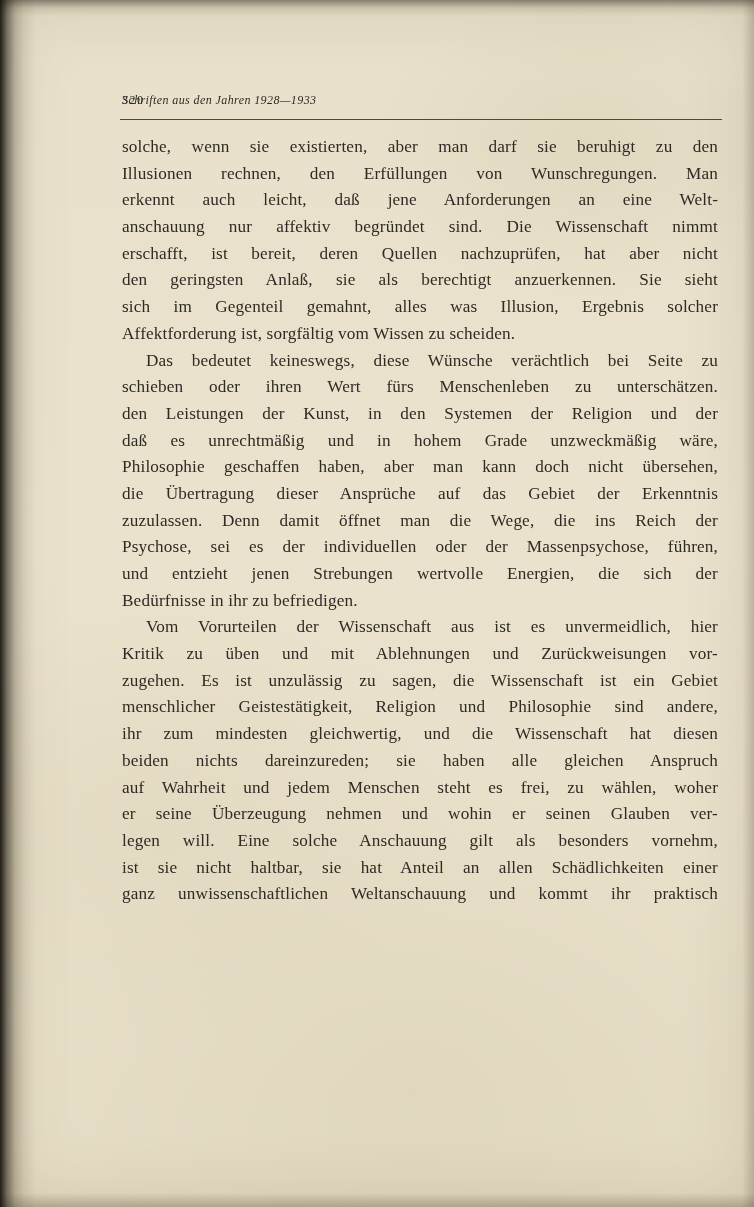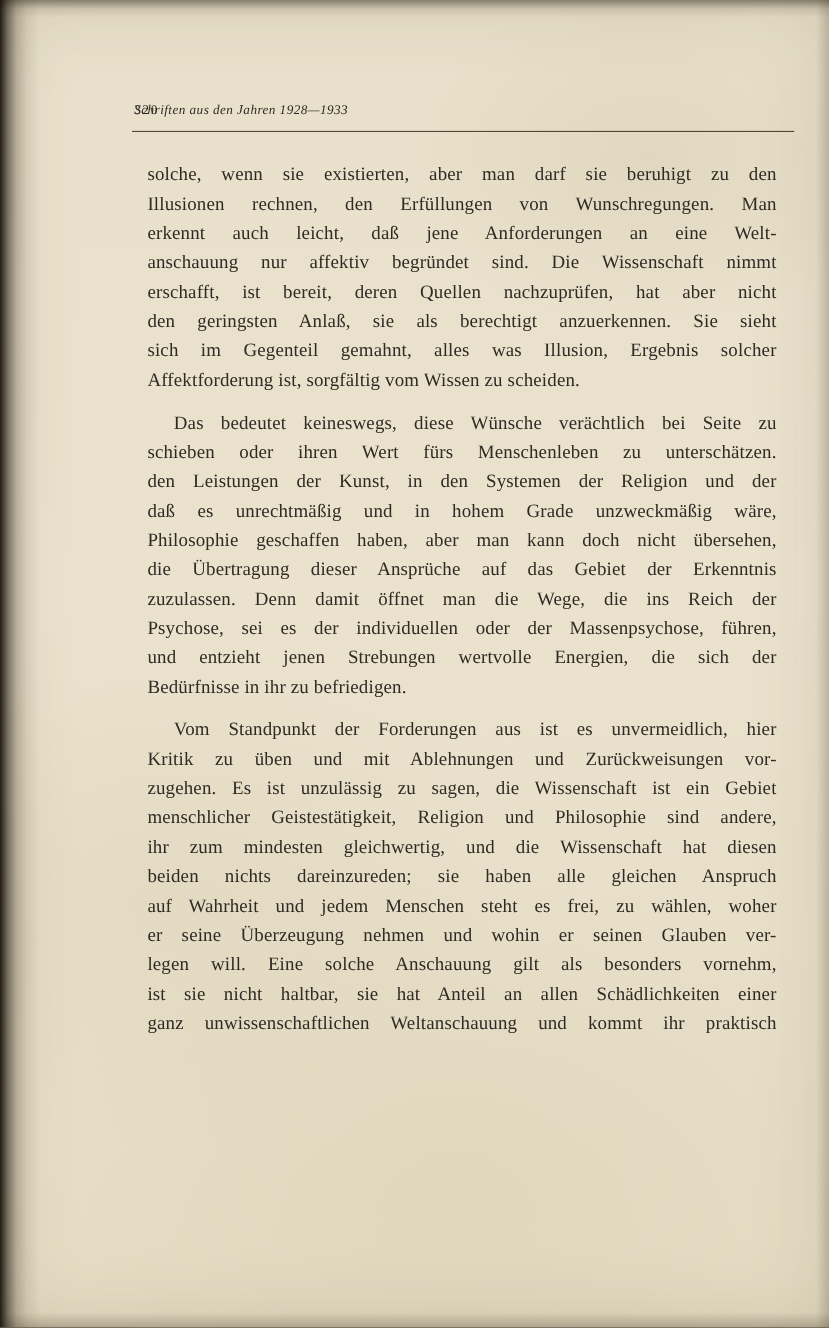--- a/index.html
+++ b/index.html
@@ -73,21 +73,21 @@
   }
 
   .text-block {
     position: absolute;
     left: 122px;
     top: 134px;
     width: 596px;
     font-size: 17.2px;
     letter-spacing: 0.15px;
   }
-  .para { margin: 12px; padding: 0; }
+  .para { margin: 0; padding: 0; }
   .line {
     height: 26.7px;
     line-height: 26.7px;
     overflow: hidden;
     text-align: justify;
     text-align-last: justify;
     white-space: normal;
   }
   .line.end {
     text-align-last: left;
@@ -132,21 +132,21 @@
       <div class="line">daß es unrechtmäßig und in hohem Grade unzweckmäßig wäre,</div>
       <div class="line">Philosophie geschaffen haben, aber man kann doch nicht übersehen,</div>
       <div class="line">die Übertragung dieser Ansprüche auf das Gebiet der Erkenntnis</div>
       <div class="line">zuzulassen. Denn damit öffnet man die Wege, die ins Reich der</div>
       <div class="line">Psychose, sei es der individuellen oder der Massenpsychose, führen,</div>
       <div class="line">und entzieht jenen Strebungen wertvolle Energien, die sich der</div>
       <div class="line end">Bedürfnisse in ihr zu befriedigen.</div>
     </div>
 
     <div class="para">
-      <div class="line indent">Vom Standpunkt der Forderungen aus ist es unvermeidlich, hier</div>
+      <div class="line indent">Vom Vorurteilen der Wissenschaft aus ist es unvermeidlich, hier</div>
       <div class="line">Kritik zu üben und mit Ablehnungen und Zurückweisungen vor-</div>
       <div class="line">zugehen. Es ist unzulässig zu sagen, die Wissenschaft ist ein Gebiet</div>
       <div class="line">menschlicher Geistestätigkeit, Religion und Philosophie sind andere,</div>
       <div class="line">ihr zum mindesten gleichwertig, und die Wissenschaft hat diesen</div>
       <div class="line">beiden nichts dareinzureden; sie haben alle gleichen Anspruch</div>
       <div class="line">auf Wahrheit und jedem Menschen steht es frei, zu wählen, woher</div>
       <div class="line">er seine Überzeugung nehmen und wohin er seinen Glauben ver-</div>
       <div class="line">legen will. Eine solche Anschauung gilt als besonders vornehm,</div>
       <div class="line">ist sie nicht haltbar, sie hat Anteil an allen Schädlichkeiten einer</div>
       <div class="line">ganz unwissenschaftlichen Weltanschauung und kommt ihr praktisch</div>

